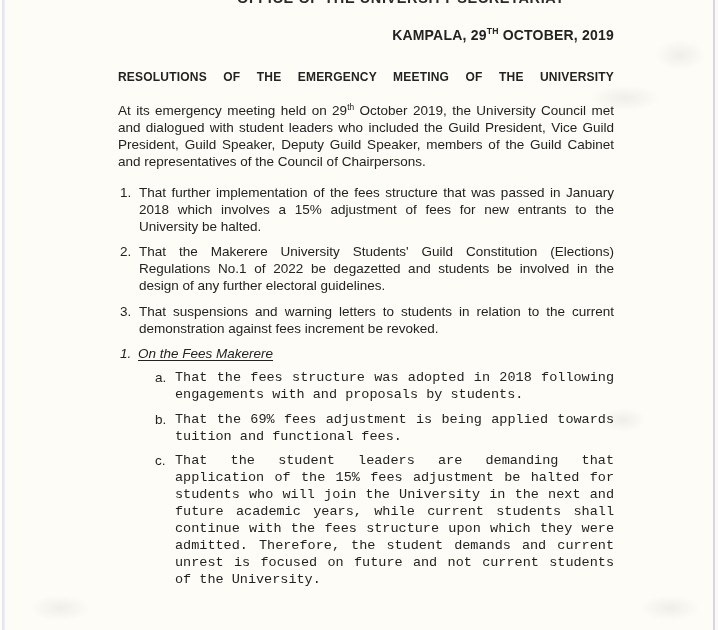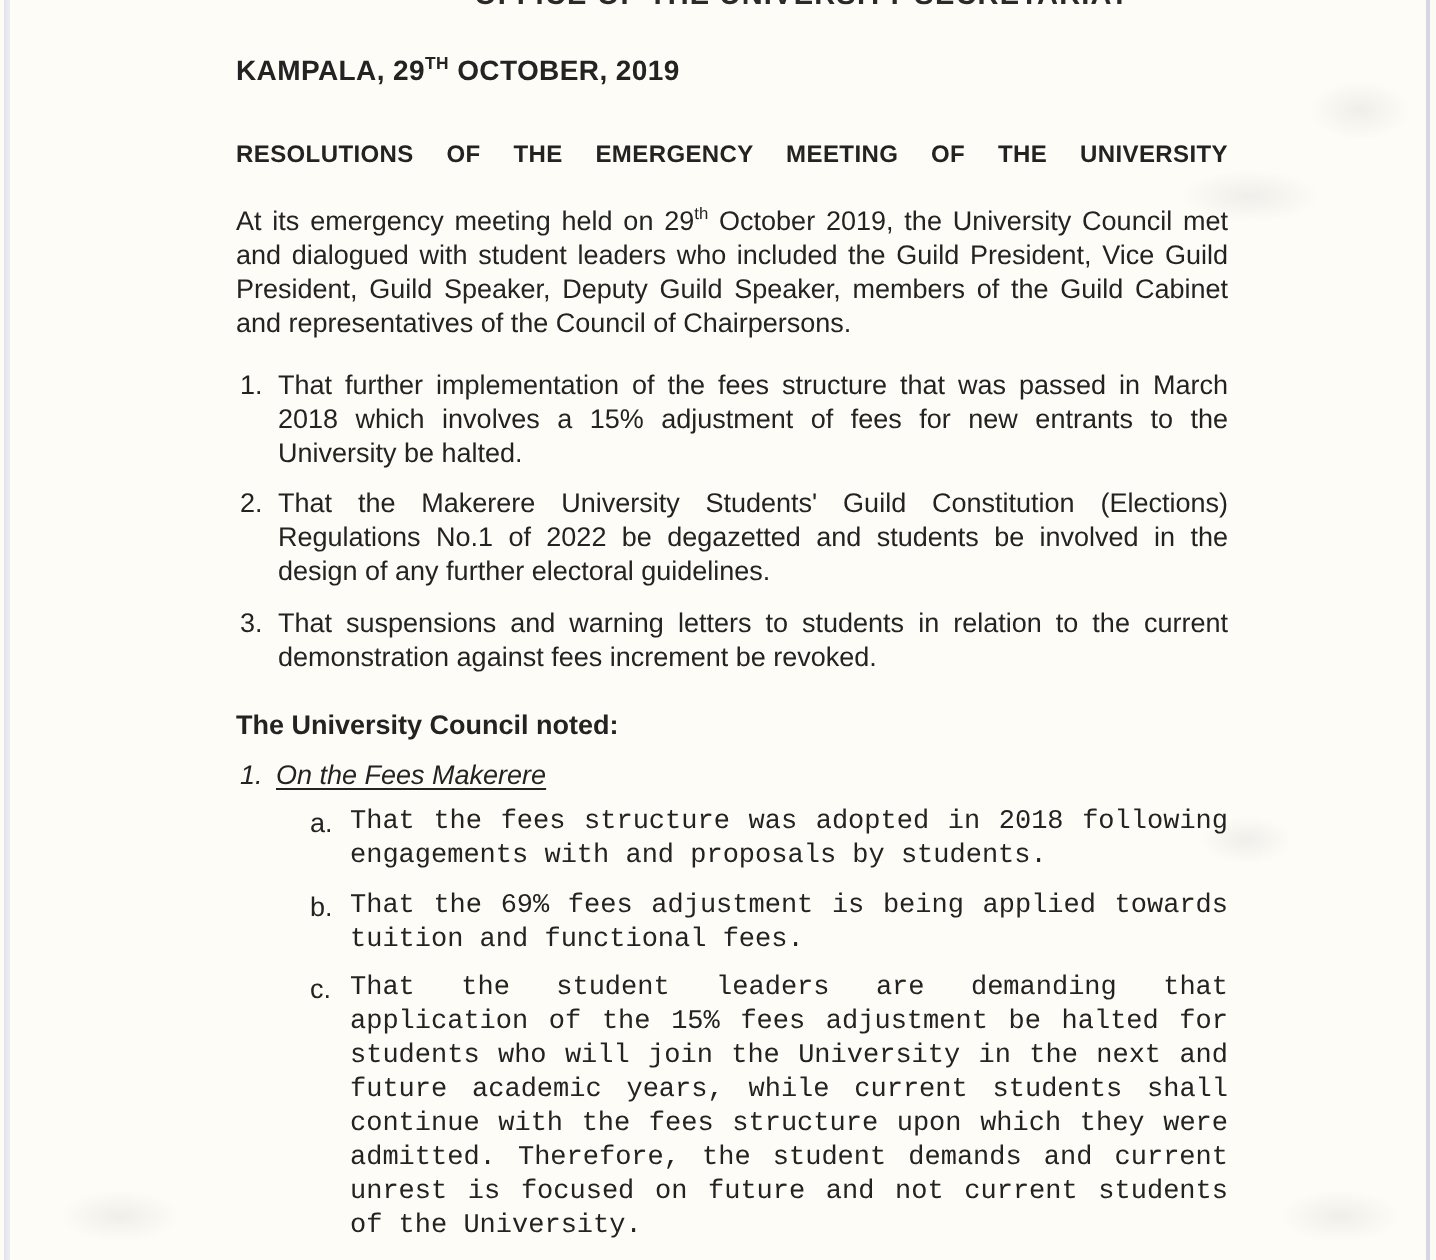--- a/index.html
+++ b/index.html
@@ -53,21 +53,21 @@
     letter-spacing: 0.6px;
     color: #2a2a2a;
     white-space: nowrap;
   }
 
   .content {
     position: relative;
     padding: 27px 104px 0 118px;
   }
   .dateline {
-    text-align: left;
+    text-align: right;
     font-weight: bold;
     font-size: 14px;
     letter-spacing: 0.2px;
   }
   sup {
     font-size: 62%;
     vertical-align: super;
     line-height: 0;
   }
   .doc-title {
@@ -138,32 +138,31 @@
       <div class="tline1">RESOLUTIONS OF THE EMERGENCY MEETING OF THE UNIVERSITY</div>
     </div>
 
     <p class="para first">
       <span>At its emergency meeting held on 29</span><sup>th</sup><span> October 2019, the University Council met and dialogued with student leaders who included the Guild President, Vice Guild President, Guild Speaker, Deputy Guild Speaker, members of the Guild Cabinet and representatives of the Council of Chairpersons.</span>
     </p>
 
 
     <div class="li p1">
       <span class="marker">1.</span>
-      <div class="txt">That further implementation of the fees structure that was passed in March 2018 which involves a 15% adjustment of fees for new entrants to the University be halted.</div>
+      <div class="txt">That further implementation of the fees structure that was passed in January 2018 which involves a 15% adjustment of fees for new entrants to the University be halted.</div>
     </div>
     <div class="li p2">
       <span class="marker">2.</span>
       <div class="txt">That the Makerere University Students' Guild Constitution (Elections) Regulations No.1 of 2022 be degazetted and students be involved in the design of any further electoral guidelines.</div>
     </div>
     <div class="li p3">
       <span class="marker">3.</span>
       <div class="txt">That suspensions and warning letters to students in relation to the current demonstration against fees increment be revoked.</div>
     </div>
 
-    <div class="noted-heading">The University Council noted:</div>
 
     <div class="section-line">
       <span class="marker">1.</span>
       <span class="sec-title">On the Fees Makerere</span>
     </div>
 
     <div class="sub-list">
       <div class="sub-li a">
         <span class="marker">a.</span>
         <div class="txt">That the fees structure was adopted in 2018 following engagements with and proposals by students.</div>

